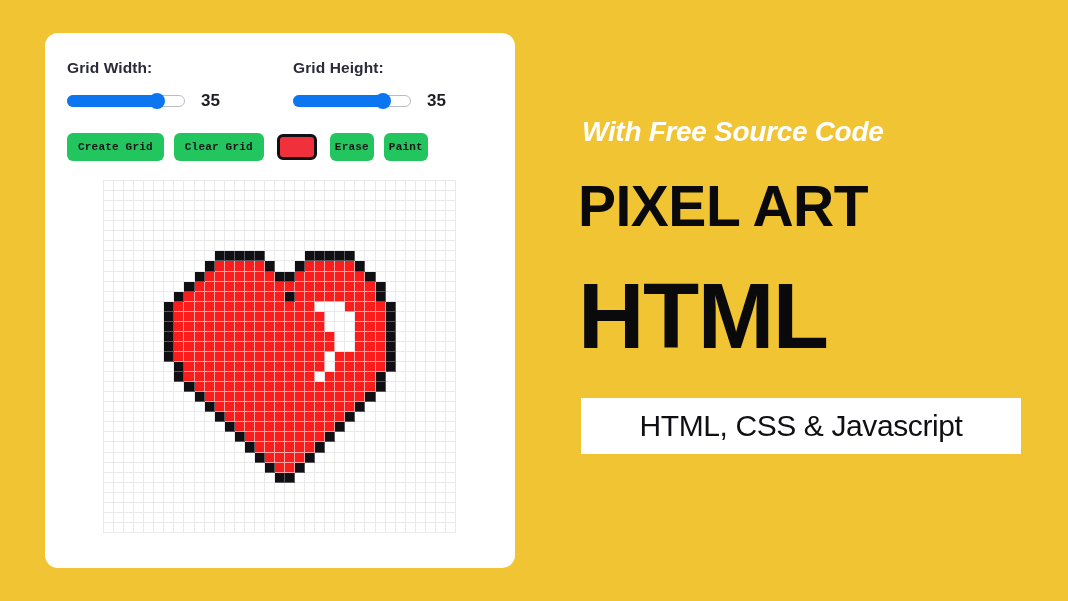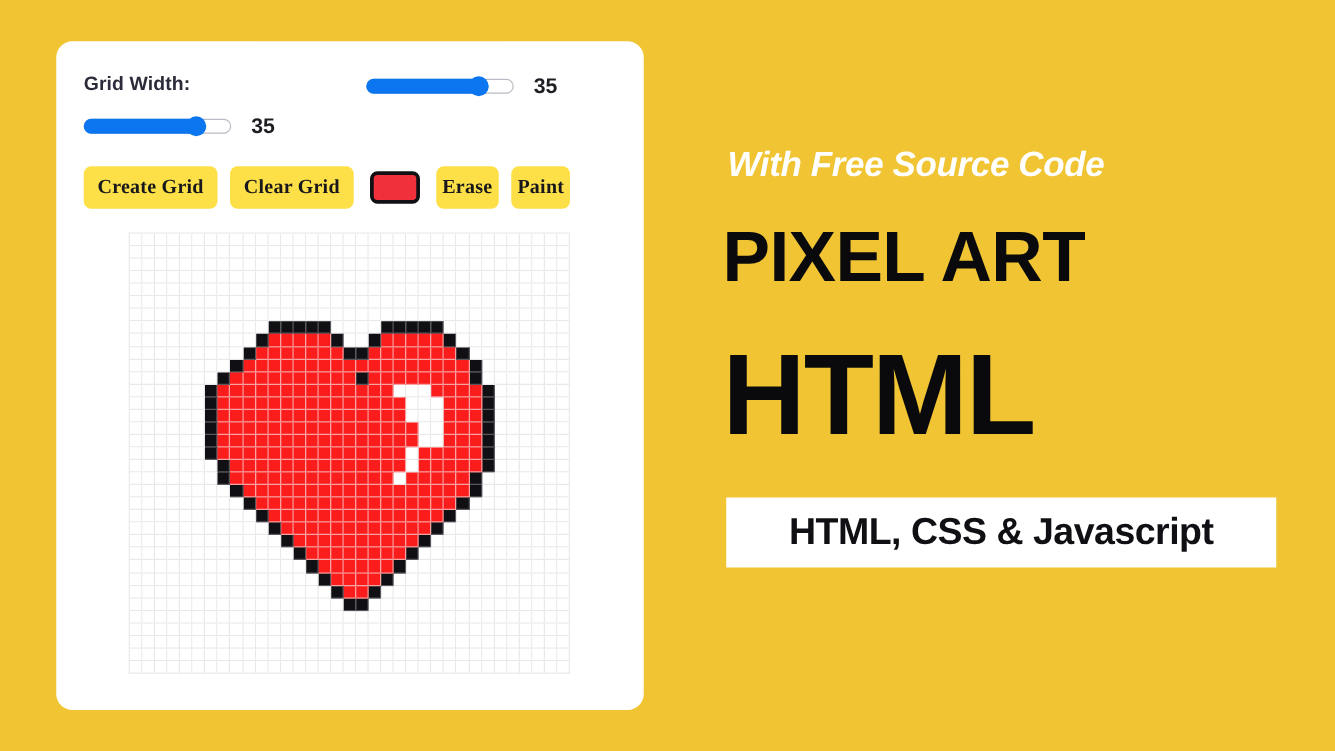--- a/index.html
+++ b/index.html
@@ -86,26 +86,26 @@
     color: #1d1d24;
   }
 
   .btn-row {
     display: flex;
     align-items: center;
     gap: 10px;
     margin-top: 2px;
   }
   .btn {
-    background: #fde047;
+    background: #22c55e;
     border: none;
     border-radius: 6px;
     color: #17171c;
-    font-family: Liberation Serif, serif;
-    font-size: 16px;
+    font-family: Liberation Mono, monospace;
+    font-size: 11px;
     font-weight: 700;
     letter-spacing: .2px;
     padding: 8px 11px;
     cursor: pointer;
     white-space: nowrap;
   }
   .btn.wide { padding: 8px 5px; }
   .color-swatch {
     width: 40px; height: 26px;
     background: #f0303a;
@@ -178,21 +178,21 @@
     position: absolute;
     left: 3px; top: 398px;
     width: 440px; height: 56px;
     background: #ffffff;
     display: flex;
     align-items: center;
     justify-content: center;
   }
   .promo-badge span {
     font-size: 30px;
-    font-weight: 700;
+    font-weight: 400;
     color: #101014;
     letter-spacing: -.4px;
     white-space: nowrap;
   }
 </style>
 </head>
 <body>
 
 <div class="stage">
 
@@ -206,20 +206,21 @@
           <div class="slider">
             <div class="track"></div>
             <div class="fill" style="width: 94.4px;"></div>
             <div class="thumb" style="left: 81.6px;"></div>
           </div>
           <span class="slider-val">35</span>
         </div>
       </div>
 
       <div class="control-col right">
+        <span class="ctl-label">Grid Height:</span>
         <div class="slider-line">
           <div class="slider">
             <div class="track"></div>
             <div class="fill" style="width: 94.4px;"></div>
             <div class="thumb" style="left: 81.6px;"></div>
           </div>
           <span class="slider-val">35</span>
         </div>
       </div>
 

